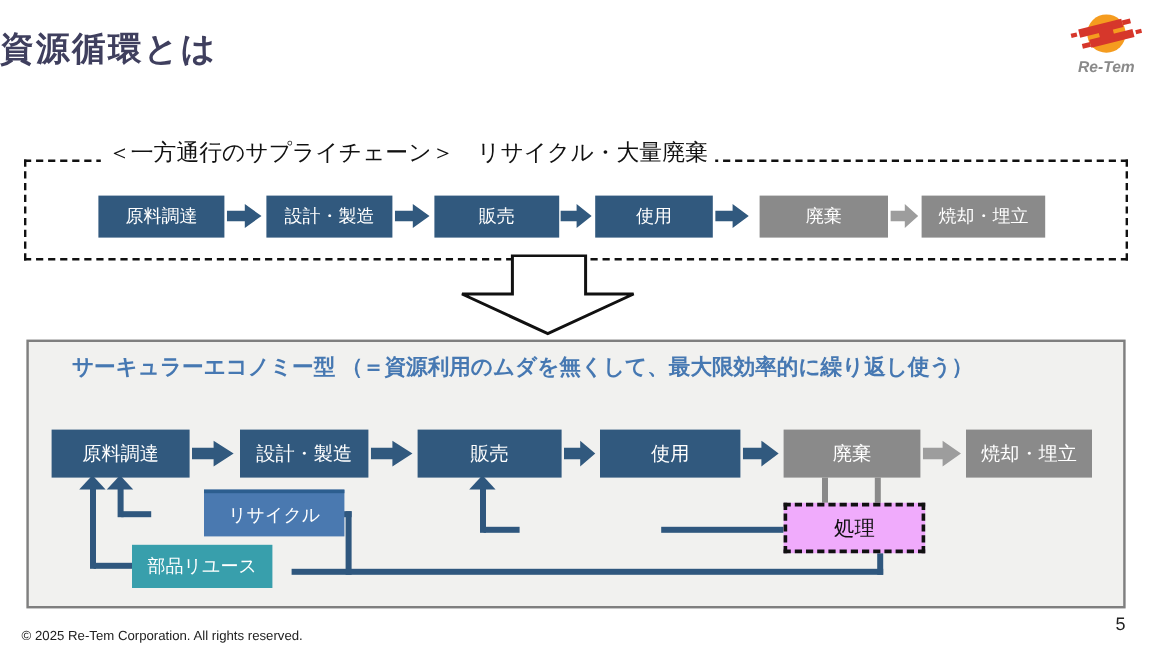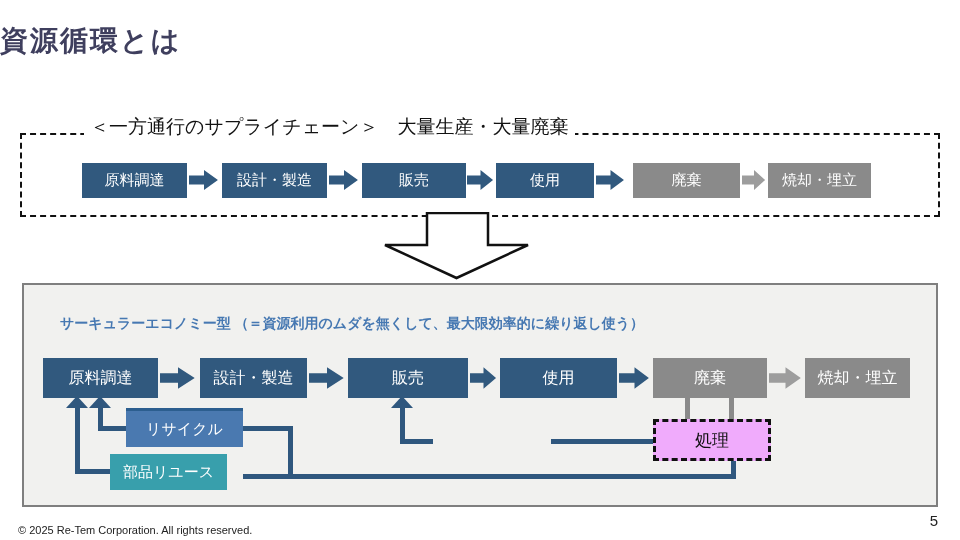--- a/index.html
+++ b/index.html
@@ -28,48 +28,63 @@
   .row2 .box, .box.big{font-size:16px;}
   .arrow{position:absolute;z-index:2;}
   .arrow svg{display:block;}
   .arrow.blue path{fill:var(--box-blue);}
   .arrow.gray path{fill:var(--arrow-gray);}
   
   .downarrow{position:absolute;left:383px;top:212px;z-index:4;}
   
   .panel{position:absolute;left:22px;top:283px;width:912px;height:220px;
     background:var(--panel-bg);border:2px solid var(--panel-border);z-index:0;}
-  .panel-heading{position:absolute;left:60px;top:294px;font-size:14px;font-weight:bold;
-    color:var(--heading-blue);white-space:nowrap;z-index:2;margin-top:21px;}
+  .panel-heading{position:absolute;left:60px;top:294px;font-size:18px;font-weight:bold;
+    color:var(--heading-blue);white-space:nowrap;z-index:2;}
   
   .sub{position:absolute;display:flex;align-items:center;justify-content:center;
     color:#fff;font-size:15px;z-index:2;white-space:nowrap;}
-  .sub.subblue{background:var(--sub-blue);border-top:3px solid var(--sub-blue-edge);}
+  .sub.subblue{background:var(--sub-blue);border-top:3px solid var(--sub-blue-edge);margin-left:44px;}
   .sub.teal{background:var(--teal);}
   .sub.treatment{background:#f0abfc;color:#111;border:3px dashed #111;font-size:17px;}
   
   .line{position:absolute;background:var(--line-blue);z-index:1;}
   .line.gray{background:var(--line-gray);}
   .uphead{position:absolute;width:0;height:0;z-index:1;
     border-left:11px solid transparent;border-right:11px solid transparent;
     border-bottom:12px solid var(--line-blue);}
   
   .copyright{position:absolute;left:18px;top:524px;font-size:11px;color:#222;}
   .pagenum{position:absolute;right:22px;top:512px;font-size:15px;color:#222;}
 </style>
 </head>
 <body>
 
 <div class="slide">
 
   <div class="slide-title">資源循環とは</div>
 
+  <div class="logo">
+    <svg width="62" height="58" viewBox="0 0 62 58">
+      <circle cx="31" cy="20" r="16" fill="var(--logo-orange)"></circle>
+      <g transform="rotate(-14 31 20)" fill="var(--logo-red)">
+        <rect x="9" y="11" width="37" height="7"></rect>
+        <rect x="2" y="13" width="5" height="3.5"></rect>
+        <rect x="46" y="12.5" width="7" height="4"></rect>
+        <rect x="16" y="21.5" width="37" height="7"></rect>
+        <rect x="9" y="23.5" width="7" height="4"></rect>
+        <rect x="55" y="23" width="5" height="3.5"></rect>
+        <rect x="25" y="14.5" width="12" height="11"></rect>
+      </g>
+    </svg>
+    <div class="logo-text">Re-Tem</div>
+  </div>
 
   <div class="dash-frame"></div>
-  <div class="linear-heading">＜一方通行のサプライチェーン＞　大量生産・大量廃棄</div>
+  <div class="linear-heading">＜一方通行のサプライチェーン＞　リサイクル・大量廃棄</div>
 
   <div class="box blue" style="left:82px;top:163px;width:105px;height:35px;">原料調達</div>
   <div class="arrow blue" style="left:189px;top:169px;">
     <svg width="30" height="22" viewBox="0 0 28 20" preserveAspectRatio="none">
         <path d="M0,6 H14 V1 L27,10 L14,19 V14 H0 Z"></path>
       </svg>
   </div>
   <div class="box blue" style="left:222px;top:163px;width:105px;height:35px;">設計・製造</div>
   <div class="arrow blue" style="left:329px;top:169px;">
     <svg width="30" height="22" viewBox="0 0 28 20" preserveAspectRatio="none">

